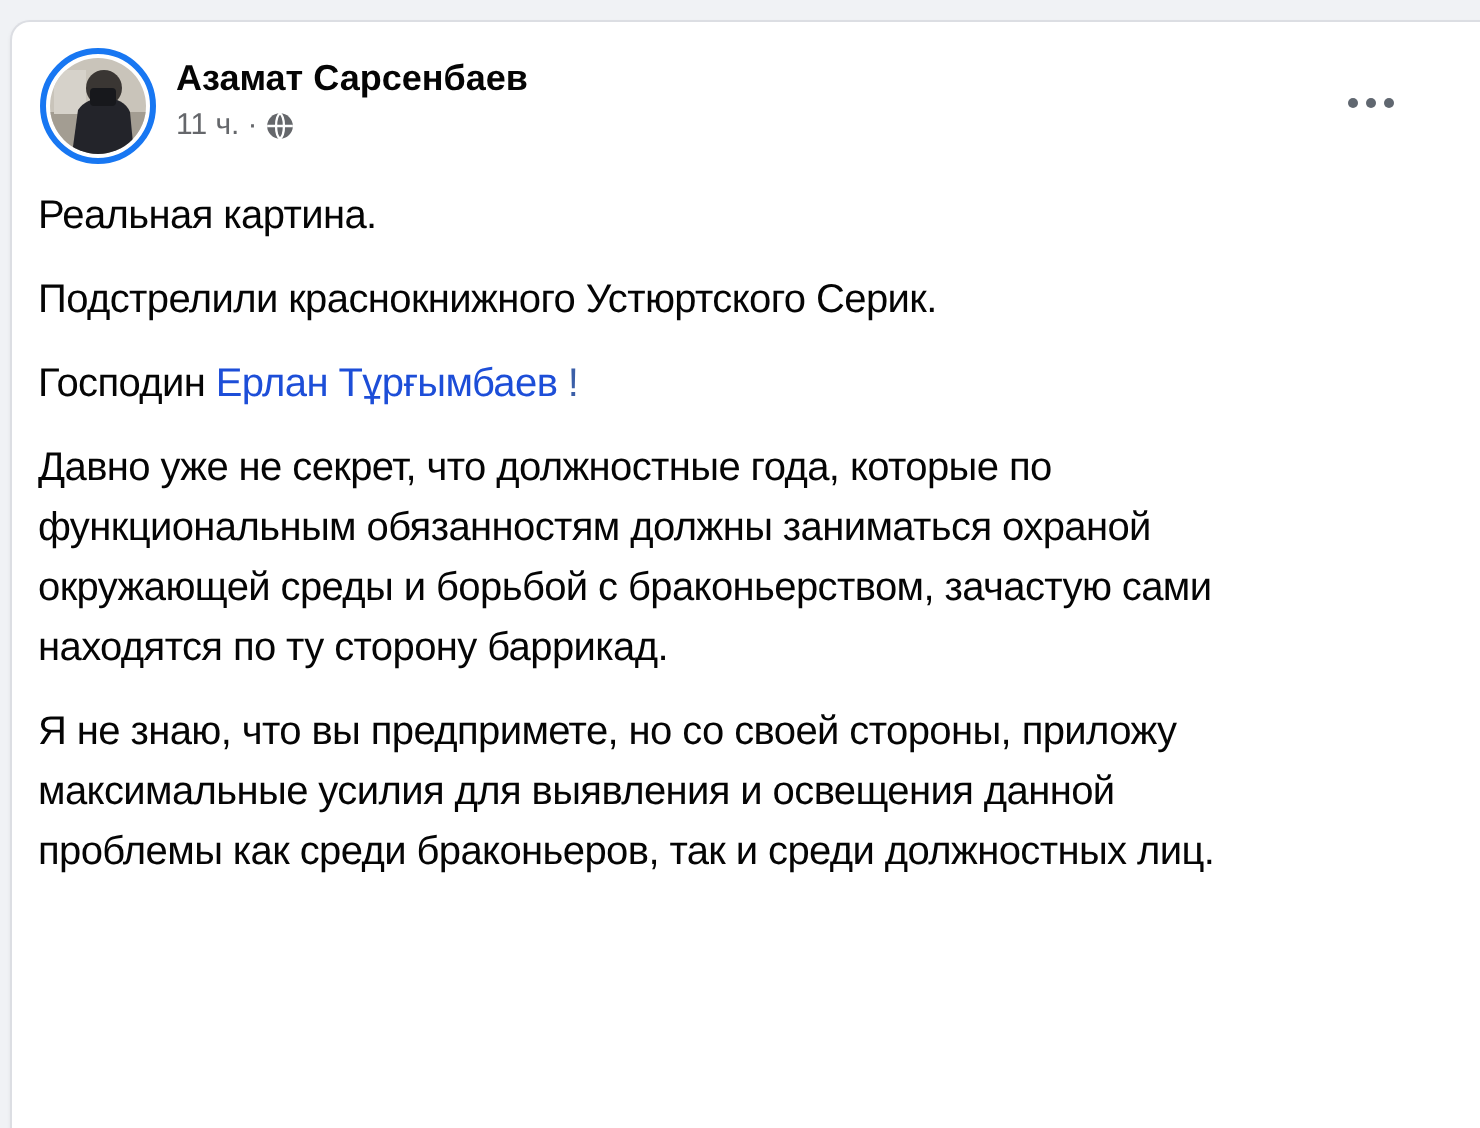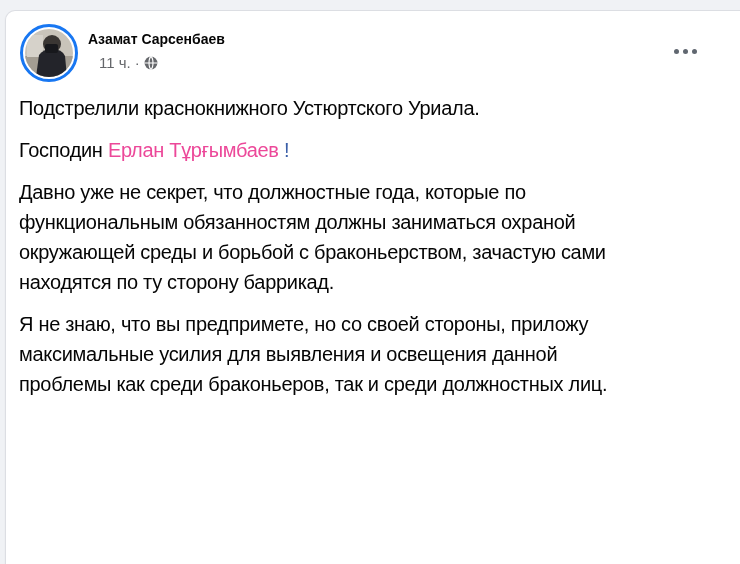--- a/index.html
+++ b/index.html
@@ -35,35 +35,34 @@
     cursor: pointer;
   }
   .avatar-ring svg {
     display: block;
     width: 48px; height: 48px;
     border-radius: 50%;
   }
   .header-meta { margin-left: 10px; padding-top: 4px; min-width: 0; }
   .author {
     display: inline-block;
-    font-size: 14px;
+    font-size: 18px;
     font-weight: bold;
     color: #050505;
     line-height: 23px;
     text-decoration: none;
     cursor: pointer;
   }
   .sub {
     display: flex;
     align-items: center;
     gap: 4px;
     margin-top: 3px;
     font-size: 15px;
     color: #65676b;
-    margin-left: 11px;
   }
   .sub .timestamp { cursor: pointer; }
   .globe { display: inline-flex; margin-top: 1px; }
   .more-btn {
     margin-left: auto;
     margin-right: 30px;
     margin-top: 17px;
     border: none;
     background: transparent;
     display: flex;
@@ -84,21 +83,21 @@
     line-height: 30px;
     letter-spacing: -0.3px;
     color: #050505;
   }
   .post-body p {
     margin: 0 0 12px 0;
     white-space: pre-line;
     overflow-wrap: break-word;
   }
   .mention-link {
-    color: #ec4899;
+    color: #1d4ed8;
     text-decoration: none;
     cursor: pointer;
   }
   .mention-suffix { color: #3b5fa8; }
 </style>
 </head>
 <body>
 
 <article class="post-card">
 
@@ -131,21 +130,22 @@
 
     <button class="more-btn" aria-label="More options">
       <span class="more-dot"></span>
       <span class="more-dot"></span>
       <span class="more-dot"></span>
     </button>
 
   </header>
 
   <div class="post-body">
-    <p>Подстрелили краснокнижного Устюртского Уриала.</p>
+    <p>Реальная картина.</p>
+    <p>Подстрелили краснокнижного Устюртского Серик.</p>
     <p><span>Господин </span><a class="mention-link">Ерлан Тұрғымбаев</a><span class="mention-suffix"> !</span></p>
     <p>Давно уже не секрет, что должностные года, которые по
 функциональным обязанностям должны заниматься охраной
 окружающей среды и борьбой с браконьерством, зачастую сами
 находятся по ту сторону баррикад.</p>
     <p>Я не знаю, что вы предпримете, но со своей стороны, приложу
 максимальные усилия для выявления и освещения данной
 проблемы как среди браконьеров, так и среди должностных лиц.</p>
   </div>
 

